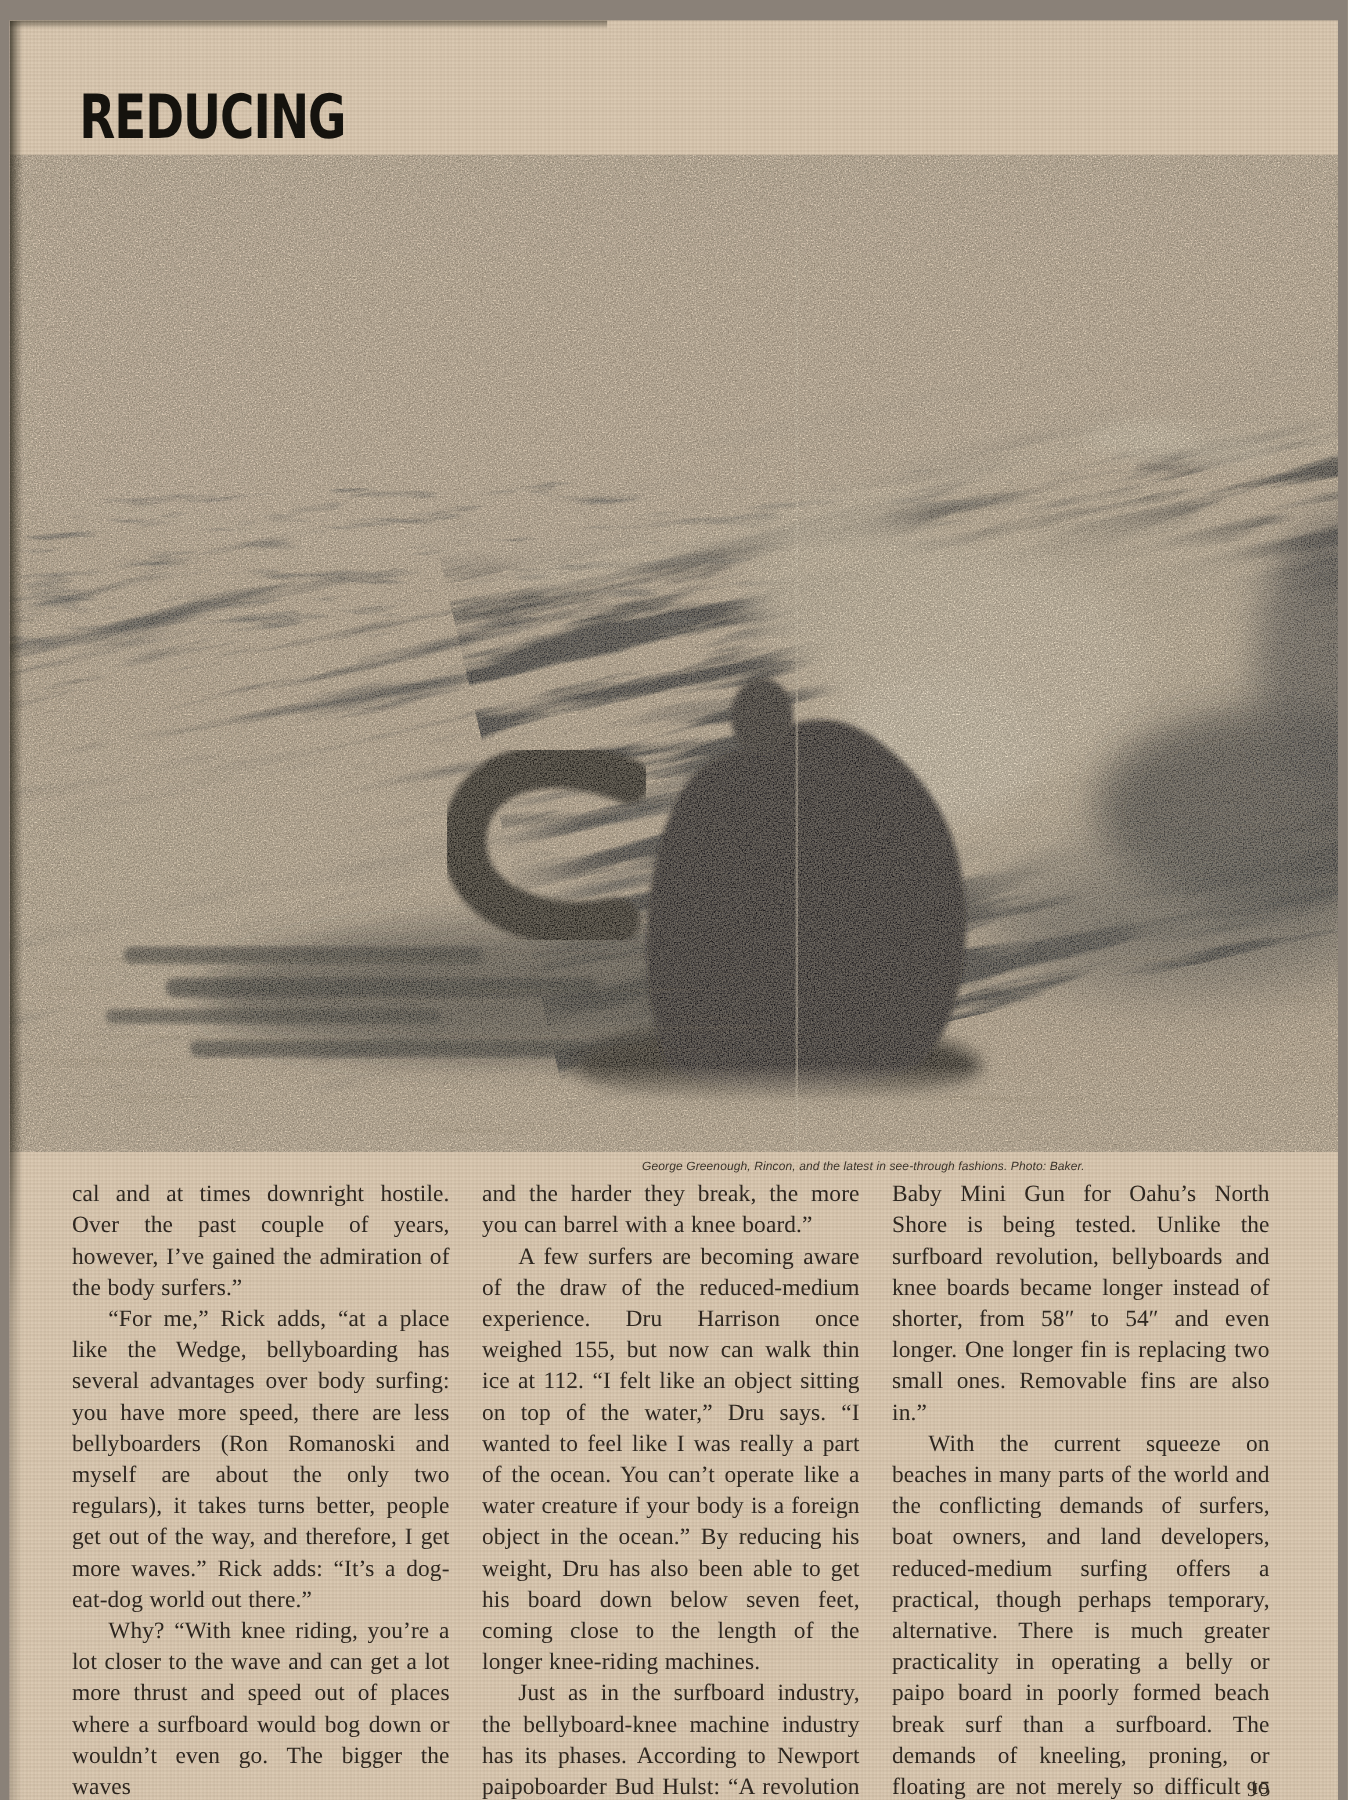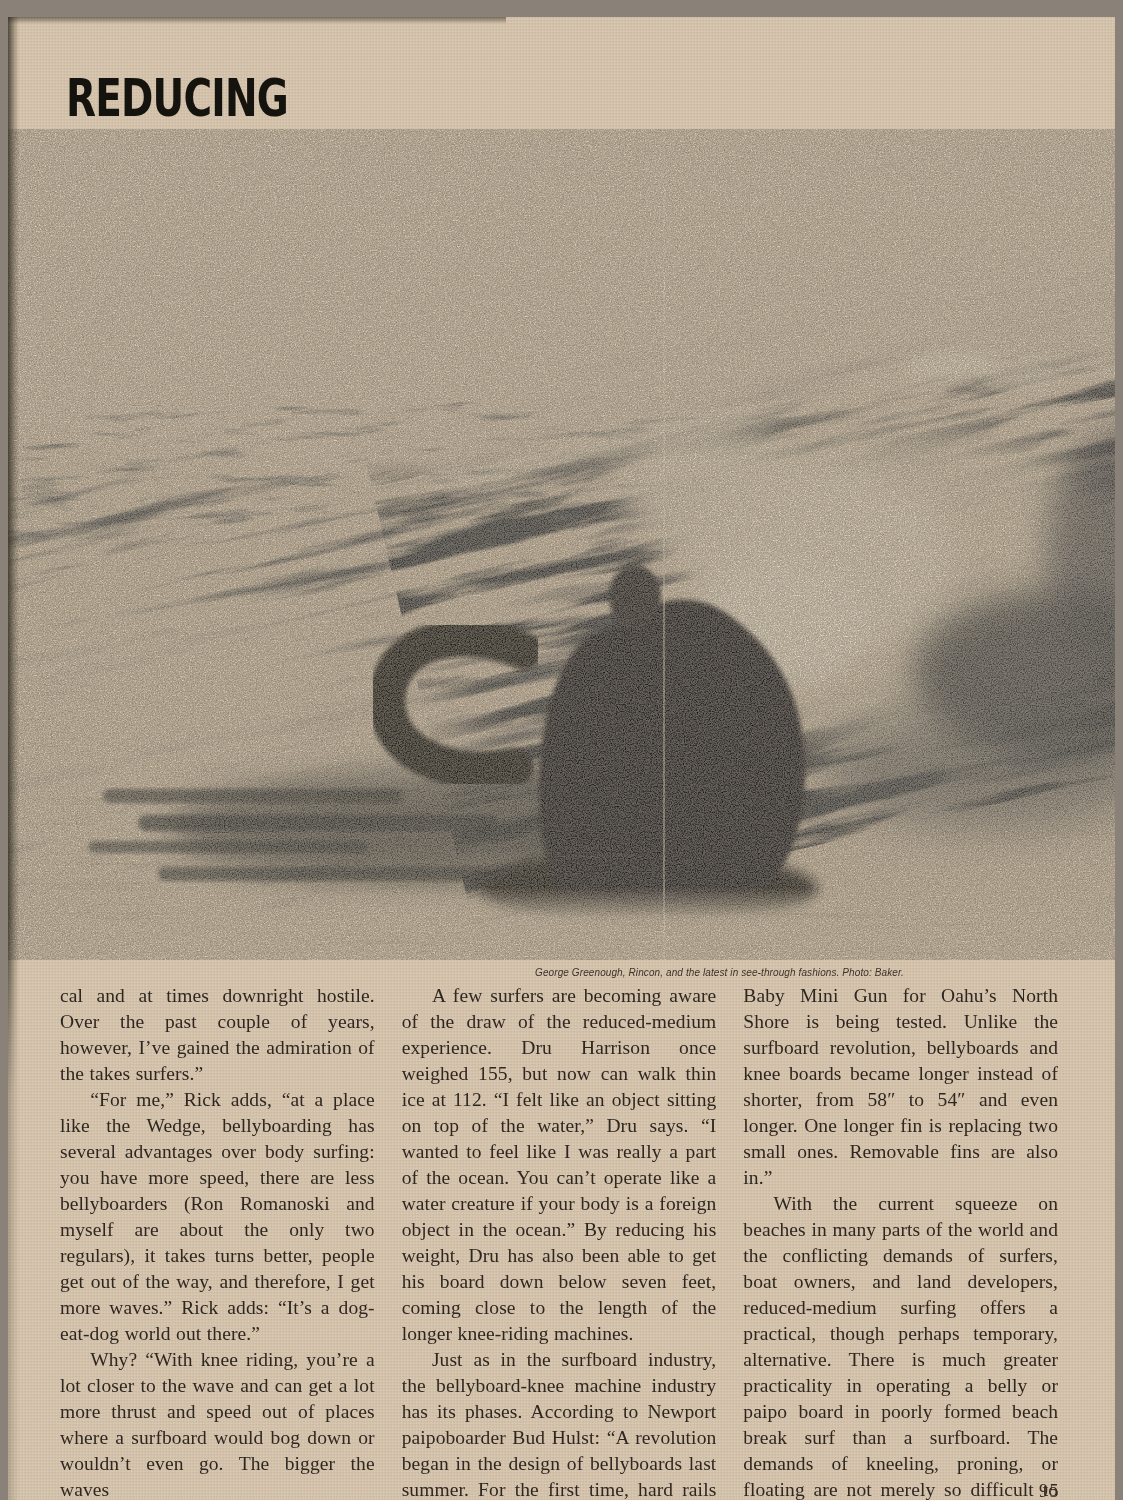--- a/index.html
+++ b/index.html
@@ -184,25 +184,26 @@
 
       <rect x="0" y="0" width="1123" height="831" filter="url(#grainD)" opacity="0.45"></rect>
       <rect x="0" y="0" width="1123" height="831" filter="url(#grainL)" opacity="0.35"></rect>
     </svg>
   </figure>
 
   <div class="caption">George Greenough, Rincon, and the latest in see-through fashions. Photo: Baker.</div>
 
   <div class="columns">
     <div class="col">
-        <p class="para">cal and at times downright hostile. Over the past couple of years, however, I’ve gained the admiration of the takes surfers.”</p>
+        <p class="para">cal and at times downright hostile. Over the past couple of years, however, I’ve gained the admiration of the body surfers.”</p>
         <p class="para indent">“For me,” Rick adds, “at a place like the Wedge, bellyboarding has several advantages over body surfing: you have more speed, there are less bellyboarders (Ron Romanoski and myself are about the only two regulars), it takes turns better, people get out of the way, and therefore, I get more waves.” Rick adds: “It’s a dog-eat-dog world out there.”</p>
         <p class="para indent">Why? “With knee riding, you’re a lot closer to the wave and can get a lot more thrust and speed out of places where a surfboard would bog down or wouldn’t even go. The bigger the waves</p>
       </div>
     <div class="col">
+        <p class="para">and the harder they break, the more you can barrel with a knee board.”</p>
         <p class="para indent">A few surfers are becoming aware of the draw of the reduced-medium experience. Dru Harrison once weighed 155, but now can walk thin ice at 112. “I felt like an object sitting on top of the water,” Dru says. “I wanted to feel like I was really a part of the ocean. You can’t operate like a water creature if your body is a foreign object in the ocean.” By reducing his weight, Dru has also been able to get his board down below seven feet, coming close to the length of the longer knee-riding machines.</p>
         <p class="para indent">Just as in the surfboard industry, the bellyboard-knee machine industry has its phases. According to Newport paipoboarder Bud Hulst: “A revolution began in the design of bellyboards last summer. For the first time, hard rails were seen. The V, the Tri-plane as in surfboards, has come and gone. The round tail is the present scene, and the</p>
       </div>
     <div class="col">
         <p class="para">Baby Mini Gun for Oahu’s North Shore is being tested. Unlike the surfboard revolution, bellyboards and knee boards became longer instead of shorter, from 58″ to 54″ and even longer. One longer fin is replacing two small ones. Removable fins are also in.”</p>
         <p class="para indent has-endmark">With the current squeeze on beaches in many parts of the world and the conflicting demands of surfers, boat owners, and land developers, reduced-medium surfing offers a practical, though perhaps temporary, alternative. There is much greater practicality in operating a belly or paipo board in poorly formed beach break surf than a surfboard. The demands of kneeling, proning, or floating are not merely so difficult to meet as the demands for a standing-room wave. Small coves, generally rocky areas, pool quality beach crunchers and closed-to-surfboards areas are all potential fun spots for the reduced-medium practitioner. Besides, they’re portable.</p>
       </div>
   </div>
 
   <div class="pageno">95</div>

